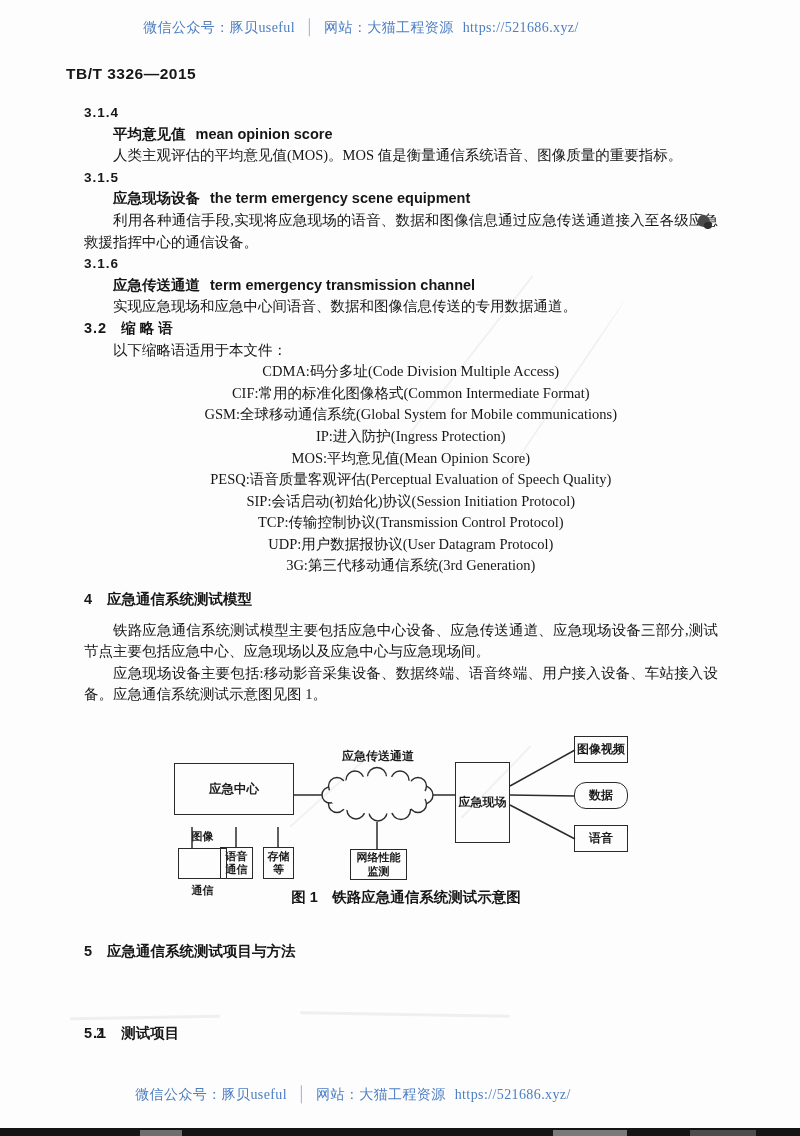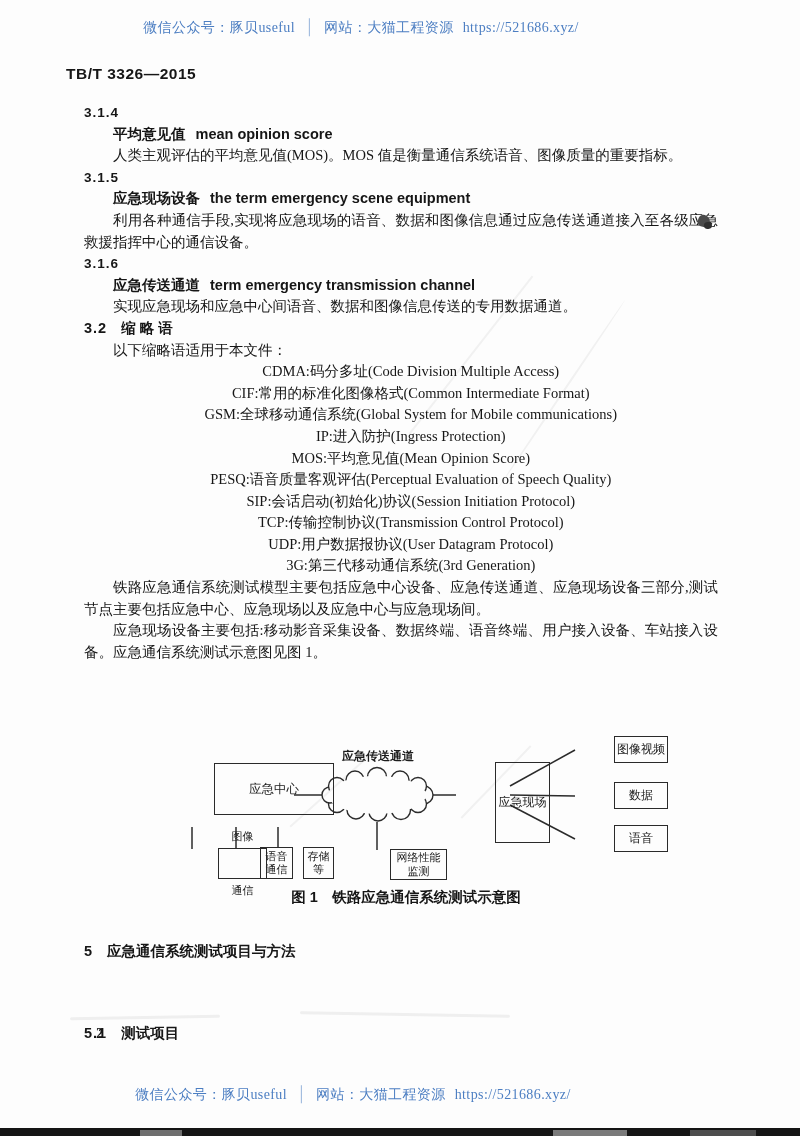--- a/index.html
+++ b/index.html
@@ -45,21 +45,21 @@
   .abbr { text-indent:1.35em; text-align:center; }
   .h4 { margin-top:12px; }
   .h4 + p { margin-top:9px; }
   
   .diagram { position:absolute; left:0; top:730px; width:800px; height:185px; }
   .diagram svg.wires { position:absolute; left:0; top:0; }
   .dbox {
     position:absolute; border:1.5px solid #2a2a2a; box-sizing:border-box;
     display:flex; align-items:center; justify-content:center; text-align:center;
     font-family:"Liberation Sans","DejaVu Sans",sans-serif;
-    font-weight:normal; font-size:12px; color:#1c1c1c; background:transparent;margin-left:40px;
+    font-weight:bold; font-size:12px; color:#1c1c1c; background:transparent;
   }
   .dbox.small { font-size:11px; line-height:13.5px; flex-direction:column; }
   .chan-label {
     position:absolute; left:332px; top:18px; width:92px; text-align:center;
     font-family:"Liberation Sans","DejaVu Sans",sans-serif;
     font-weight:bold; font-size:12px; color:#1c1c1c;
   }
   .fig-caption {
     position:absolute; left:0; top:888px; width:800px; text-align:center;
     padding-left:12px; box-sizing:border-box;
@@ -130,20 +130,23 @@
     <div class="abbr">CIF:常用的标准化图像格式(Common Intermediate Format)</div>
     <div class="abbr">GSM:全球移动通信系统(Global System for Mobile communications)</div>
     <div class="abbr">IP:进入防护(Ingress Protection)</div>
     <div class="abbr">MOS:平均意见值(Mean Opinion Score)</div>
     <div class="abbr">PESQ:语音质量客观评估(Perceptual Evaluation of Speech Quality)</div>
     <div class="abbr">SIP:会话启动(初始化)协议(Session Initiation Protocol)</div>
     <div class="abbr">TCP:传输控制协议(Transmission Control Protocol)</div>
     <div class="abbr">UDP:用户数据报协议(User Datagram Protocol)</div>
     <div class="abbr">3G:第三代移动通信系统(3rd Generation)</div>
 
+    <div class="sec-head h4">
+      <span class="sec-no">4</span><span>应急通信系统测试模型</span>
+    </div>
     <p>铁路应急通信系统测试模型主要包括应急中心设备、应急传送通道、应急现场设备三部分,测试节点主要包括应急中心、应急现场以及应急中心与应急现场间。</p>
     <p>应急现场设备主要包括:移动影音采集设备、数据终端、语音终端、用户接入设备、车站接入设备。应急通信系统测试示意图见图 1。</p>
   </div>
 
   <div class="diagram">
     <svg class="wires" width="800" height="185" viewBox="0 0 800 185">
       <g stroke="#2b2b2b" stroke-width="1.5">
         <line x1="294" y1="65" x2="323" y2="65"></line>
         <line x1="433" y1="65" x2="456" y2="65"></line>
         <line x1="510" y1="56" x2="575" y2="20"></line>
@@ -174,21 +177,21 @@
       <ellipse cx="65" cy="33" rx="49" ry="19" fill="#fdfdfd" stroke="none"></ellipse>
     </svg>
 
     <div class="chan-label">应急传送通道</div>
 
     <div class="dbox" style="left:174px;top:33px;width:120px;height:52px;font-size:12.5px;">应急中心</div>
 
     <div class="dbox" style="left:455px;top:32px;width:55px;height:81px;">应急现场</div>
 
     <div class="dbox" style="left:574px;top:6px;width:54px;height:27px;">图像视频</div>
-    <div class="dbox" style="left:574px;top:52px;width:54px;height:27px;">数据</div>
+    <div class="dbox" style="left:574px;top:52px;width:54px;height:27px;border-radius:12px;">数据</div>
     <div class="dbox" style="left:574px;top:95px;width:54px;height:27px;">语音</div>
 
     <div class="dbox small" style="left:178px;top:118px;width:49px;height:31px;gap:40px;">
       <span>图像</span>
       <span>通信</span>
     </div>
     <div class="dbox small" style="left:220px;top:117px;width:33px;height:32px;">
       <span>语音</span>
       <span>通信</span>
     </div>

